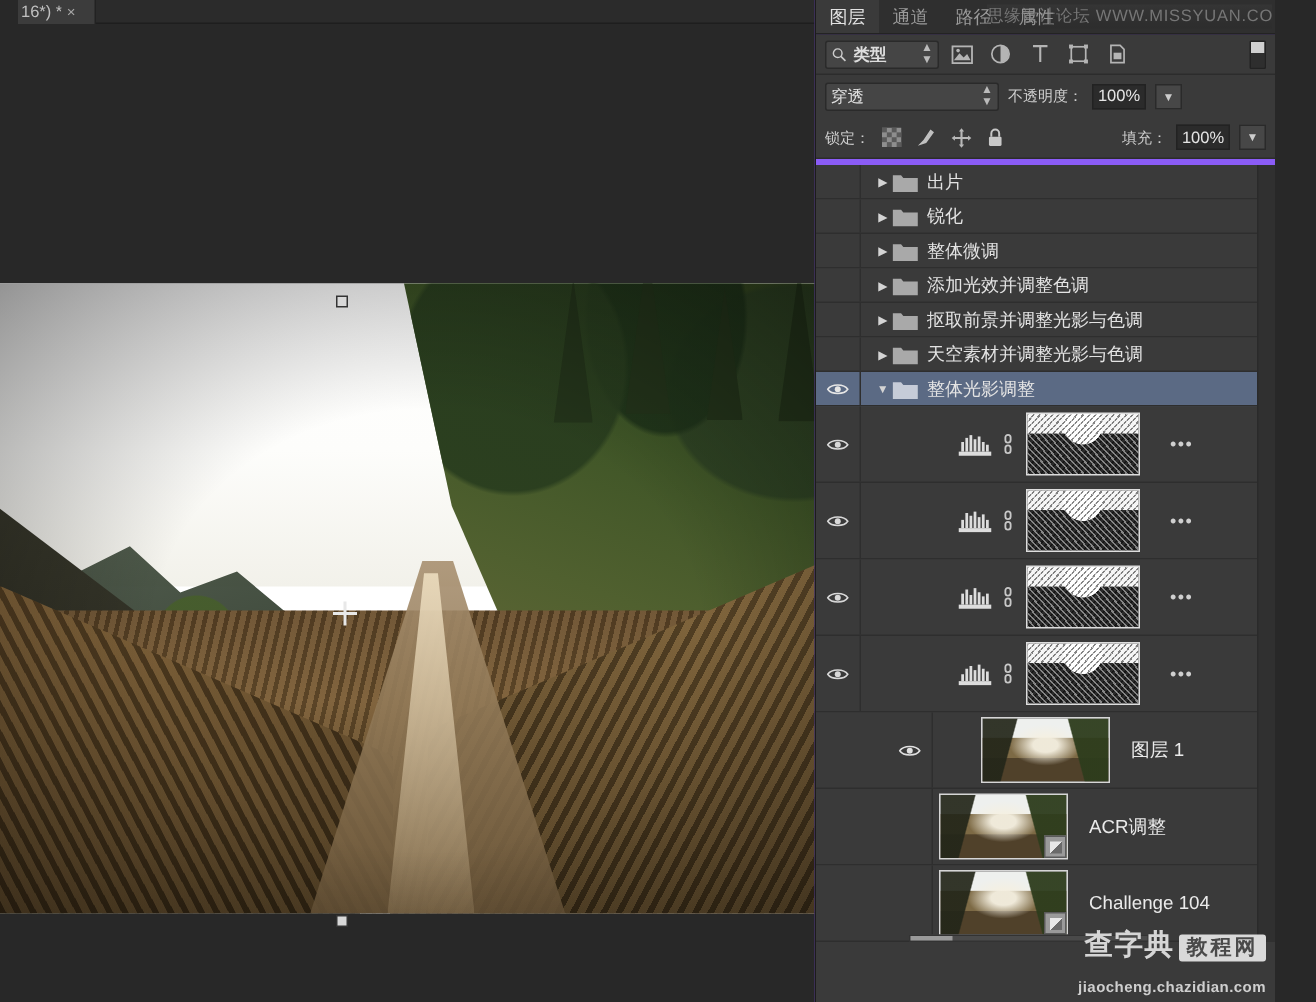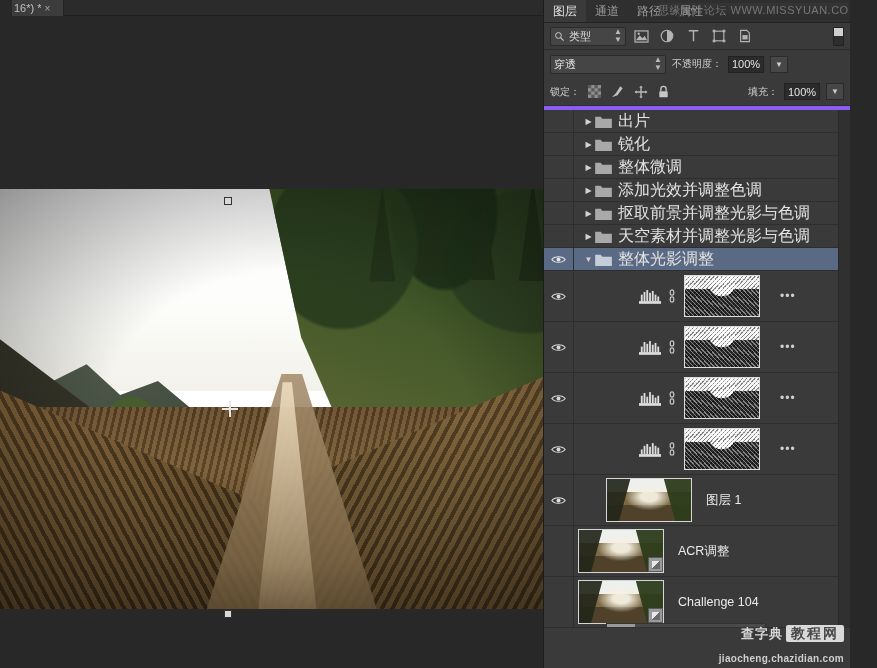--- a/index.html
+++ b/index.html
@@ -162,21 +162,21 @@
     position:absolute; right:2px; top:3px; width:190px; height:16px;
     font-size:11px; color:#8e8e8e; letter-spacing:.5px;
     white-space:nowrap; overflow:hidden;
     opacity:.75; text-align:right;
     background:linear-gradient(180deg,rgba(255,255,255,.04),rgba(0,0,0,.05));
   }
 
   
   #filter-row{
     height:27px; display:flex; align-items:center; gap:0;
-    padding:0 6px; background:#3a3a3a; border-bottom:1px solid #2c2c2c;
+    padding:0 6px; background:#3a3a3a; border-bottom:1px solid #2c2c2c;font-weight:bold;
   }
   #kind-select{
     width:76px; height:19px; background:#454545; border:1px solid #2a2a2a;
     border-radius:2px; display:flex; align-items:center; gap:4px;
     padding:0 3px; font-size:11px; color:#ddd;
   }
   #kind-select .sp{ margin-left:auto; font-size:8px; line-height:8px; color:#bbb; }
   .f-ico{
     width:22px; height:21px; margin-left:4px;
     display:flex; align-items:center; justify-content:center;
@@ -223,37 +223,37 @@
     position:absolute; left:0; top:110px; right:0; bottom:40px;
     background:#3a3a3a; overflow:hidden;
   }
   .lrow{
     position:relative; display:flex; align-items:center;
     border-bottom:1px solid #2e2e2e;
     background:#3a3a3a;
   }
   .lrow.group{ height:23px; }
   .lrow.adj{ height:51px; }
-  .lrow.img{ height:51px; }
+  .lrow.img{ height:51px;padding-left:48px; }
   .lrow.selected{ background:#5b6a84; }
   .eye-cell{
     width:30px; min-width:30px; height:100%;
     display:flex; align-items:center; justify-content:center;
     border-right:1px solid #2e2e2e;
   }
   .eye{ width:15px; height:11px; }
   .indent{ width:8px; min-width:8px; }
   .tri{
     width:13px; min-width:13px; display:flex; align-items:center; justify-content:center;
     font-size:8px; color:#d4d4d4;
   }
   .folder{
     width:17px; min-width:17px; height:13px; margin-right:6px;
   }
-  .lname{ font-size:16px; color:#e3e3e3; white-space:nowrap; overflow:hidden; }
+  .lname{ font-size:12px; color:#e3e3e3; white-space:nowrap; overflow:hidden; }
 
   .adj-ico{ width:28px; min-width:28px; margin-left:62px; display:flex; justify-content:center; }
   .link-ico{ width:16px; min-width:16px; display:flex; justify-content:center; color:#c4c4c4; font-size:11px; }
   .mask-thumb{
     width:76px; height:42px; border:1px solid #ddd; margin-left:4px;
     background:
       radial-gradient(circle at 50% 18%, #fff 0 26%, transparent 27%),
       linear-gradient(180deg,#f4f4f4 0 32%,#2a2a2a 33% 100%);
     position:relative; overflow:hidden;
   }
@@ -294,21 +294,21 @@
   #scroll-gutter{
     position:absolute; right:0; top:110px; width:12px; bottom:40px;
     background:#303030; border-left:1px solid #2a2a2a;
   }
 
   
   #watermark-bottom{
     position:absolute; right:6px; bottom:4px; text-align:right;
     line-height:1.1;
   }
-  #wm-cn{ font-size:13px; color:#d5d5d5; font-weight:bold; letter-spacing:1px;margin-top:47px; }
+  #wm-cn{ font-size:19px; color:#d5d5d5; font-weight:bold; letter-spacing:1px;margin-top:47px; }
   #wm-box{
     display:inline-block; background:#d9d9d9; color:#4a4a4a; font-size:14px;
     font-weight:bold; padding:1px 5px; margin-left:3px; border-radius:2px;
     letter-spacing:2px;
   }
   #wm-url{ font-size:10px; color:#cfcfcf; letter-spacing:.3px; margin-top:11px;font-weight:bold; }
 
   #wm-progress{
     position:absolute; right:84px; bottom:40px; width:160px; height:5px;
     background:#4a4a4a; border:1px solid #333;

